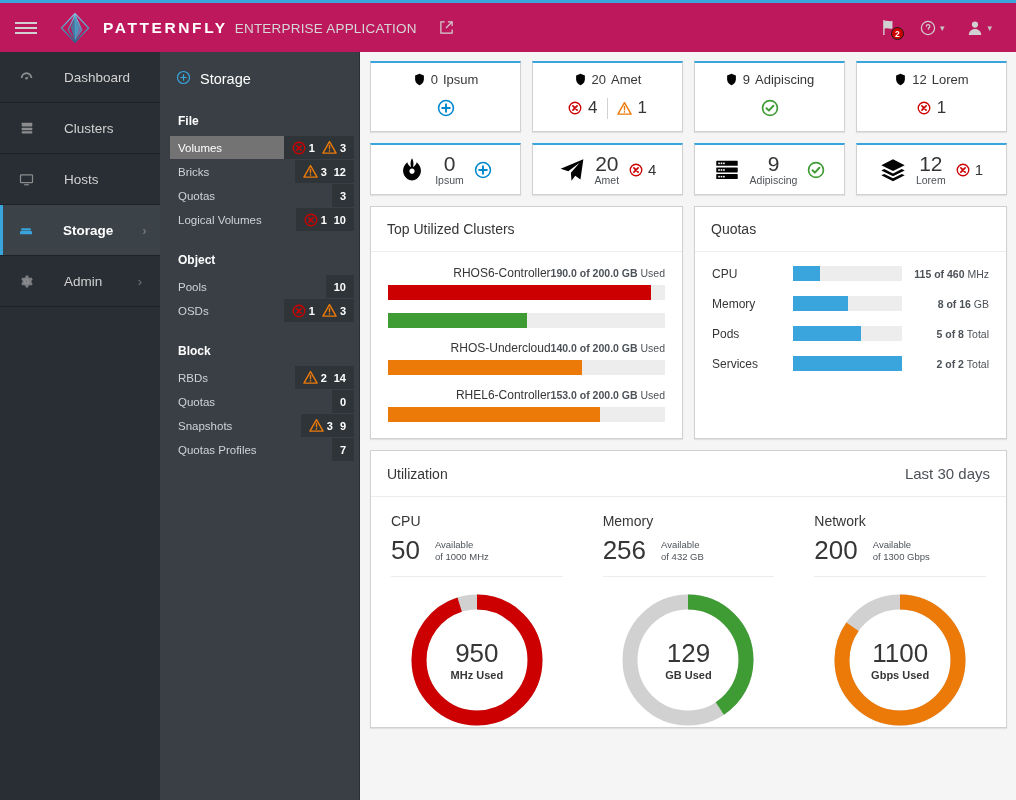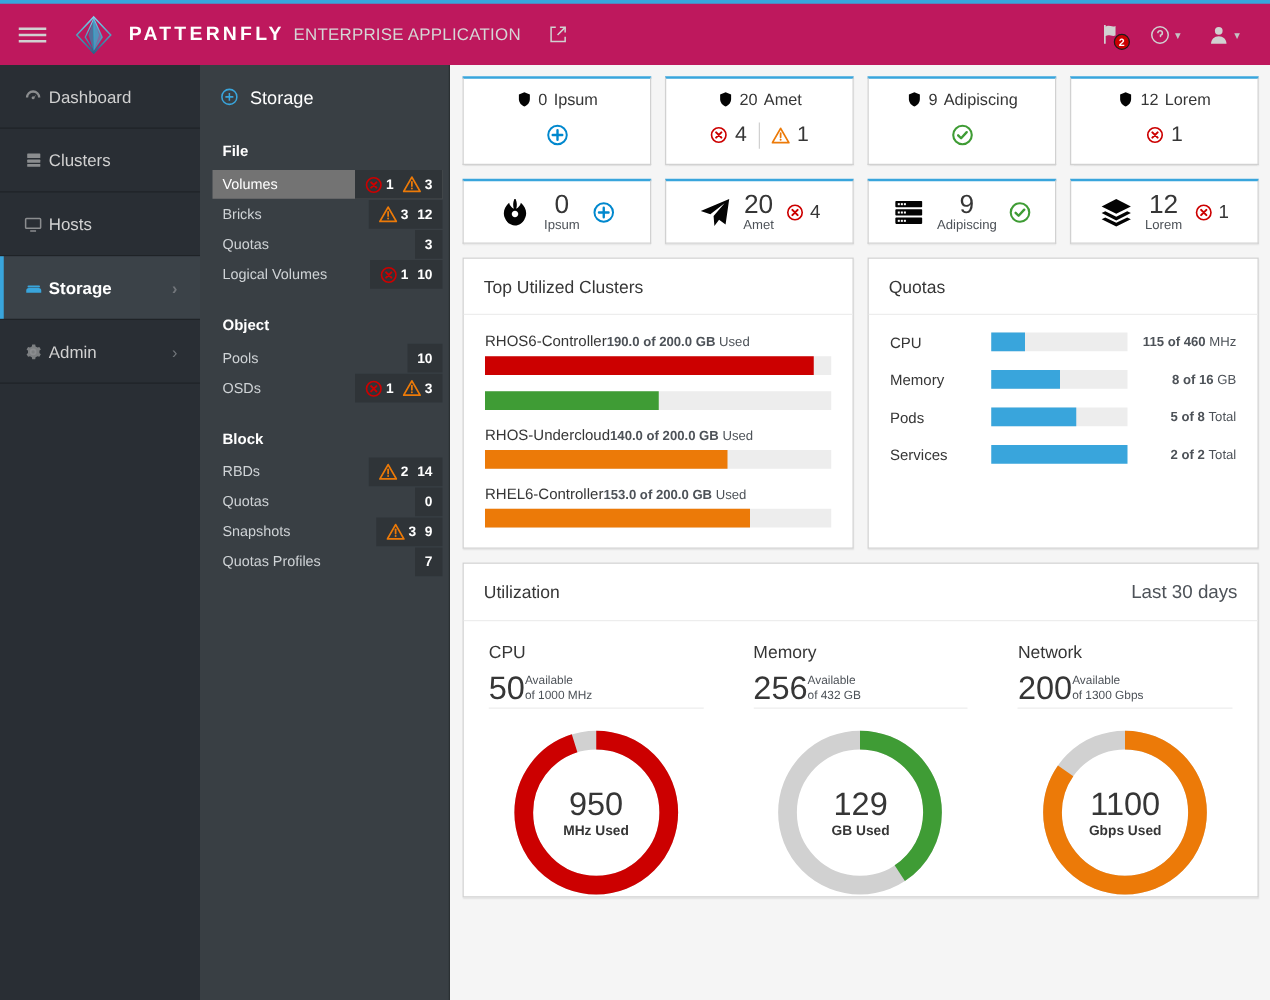--- a/index.html
+++ b/index.html
@@ -35,21 +35,21 @@
     border: 1.5px solid #1b1b1b;
   }
   .chev { color: #c4c4c4; font-size: 9px; }
 
   
   .body-row { display: flex; flex: 1 1 auto; min-height: 0; }
 
   
   .pnav { width: 160px; background: #292e34; flex: 0 0 160px; }
   .pnav-item {
-    height: 51px; display: flex; align-items: center; gap: 4px;
+    height: 51px; display: flex; align-items: center; gap: 29px;
     padding-left: 18px; color: #d1d1d1; font-size: 13.5px;
     border-bottom: 1px solid #1f2327; cursor: pointer; position: relative;
   }
   .pnav-item .ic { width: 17px; display:flex; justify-content:center; color: #8b8d8f; }
   .pnav-item.active { background: #3b4248; color: #fff; font-weight: bold; }
   .pnav-item.active::before {
     content: ""; position: absolute; left: 0; top: 0; bottom: 0; width: 3px; background: #39a5dc;
   }
   .pnav-item.active .ic { color: #39a5dc; }
   .pnav-caret { margin-left: auto; margin-right: 18px; color: #72767b; font-size: 13px; }
@@ -119,21 +119,21 @@
   .grid2 { display: grid; grid-template-columns: 1fr 1fr; gap: 11px; margin-top: 11px; }
   .card-head {
     padding: 14px 16px; border-bottom: 1px solid #ededed;
     font-size: 14px; color: #363636; display: flex; align-items: baseline; justify-content: space-between;
   }
   .card-head .sub { font-size: 15px; color: #4d5258; }
   .card-body { padding: 14px 17px 16px; }
 
   .util-row { margin-bottom: 13px; }
   .util-row:last-child { margin-bottom: 0; }
-  .util-top { display: flex; justify-content: flex-start; align-items: baseline; margin-bottom: 5px; }
+  .util-top { display: flex; justify-content: flex-end; align-items: baseline; margin-bottom: 5px; }
   .util-name { font-size: 12px; color: #363636; }
   .util-val { font-size: 10.5px; color: #4d5258; font-weight: bold; }
   .util-val .lt { font-weight: normal; }
   .bar-track { height: 15px; background: #ededed; width: 100%; }
   .bar-fill { height: 100%; }
 
   
   .q-row { display: grid; grid-template-columns: 72px 1fr 78px; align-items: center; column-gap: 9px; margin-bottom: 15px; }
   .q-row:last-child { margin-bottom: 0; }
   .q-name { font-size: 12px; color: #363636; }
@@ -141,21 +141,21 @@
   .q-val .lt { font-weight: normal; }
   .q-track { height: 15px; background: #ededed; }
   .q-fill { height: 100%; background: #39a5dc; }
 
   
   .ucard { margin-top: 11px; }
   .ugrid { display: grid; grid-template-columns: repeat(3,1fr); }
   .ucol { padding: 16px 20px 0 20px; }
   .ucol + .ucol { }
   .ucol-title { font-size: 14px; color: #363636; margin-bottom: 6px; }
-  .ucol-nums { display: flex; align-items: center; gap: 0; border-bottom: 1px solid #ededed; }
+  .ucol-nums { display: flex; align-items: center; gap: 15px; padding-bottom: 10px; border-bottom: 1px solid #ededed; }
   .ucol-big { font-size: 26px; color: #363636; font-weight: 300; }
   .ucol-small { font-size: 9.5px; color: #4d5258; line-height: 1.25; }
   .ucol-small b { font-weight: normal; display: block; }
   .donut-wrap { display: flex; justify-content: center; padding-top: 16px; }
   .donut { position: relative; width: 134px; height: 134px; }
   .donut-label { position: absolute; inset: 0; display: flex; flex-direction: column; align-items: center; justify-content: center; }
   .donut-num { font-size: 26px; color: #363636; font-weight: 300; line-height: 1; }
   .donut-unit { font-size: 11px; color: #363636; font-weight: bold; margin-top: 3px; }
 </style>
 </head>

